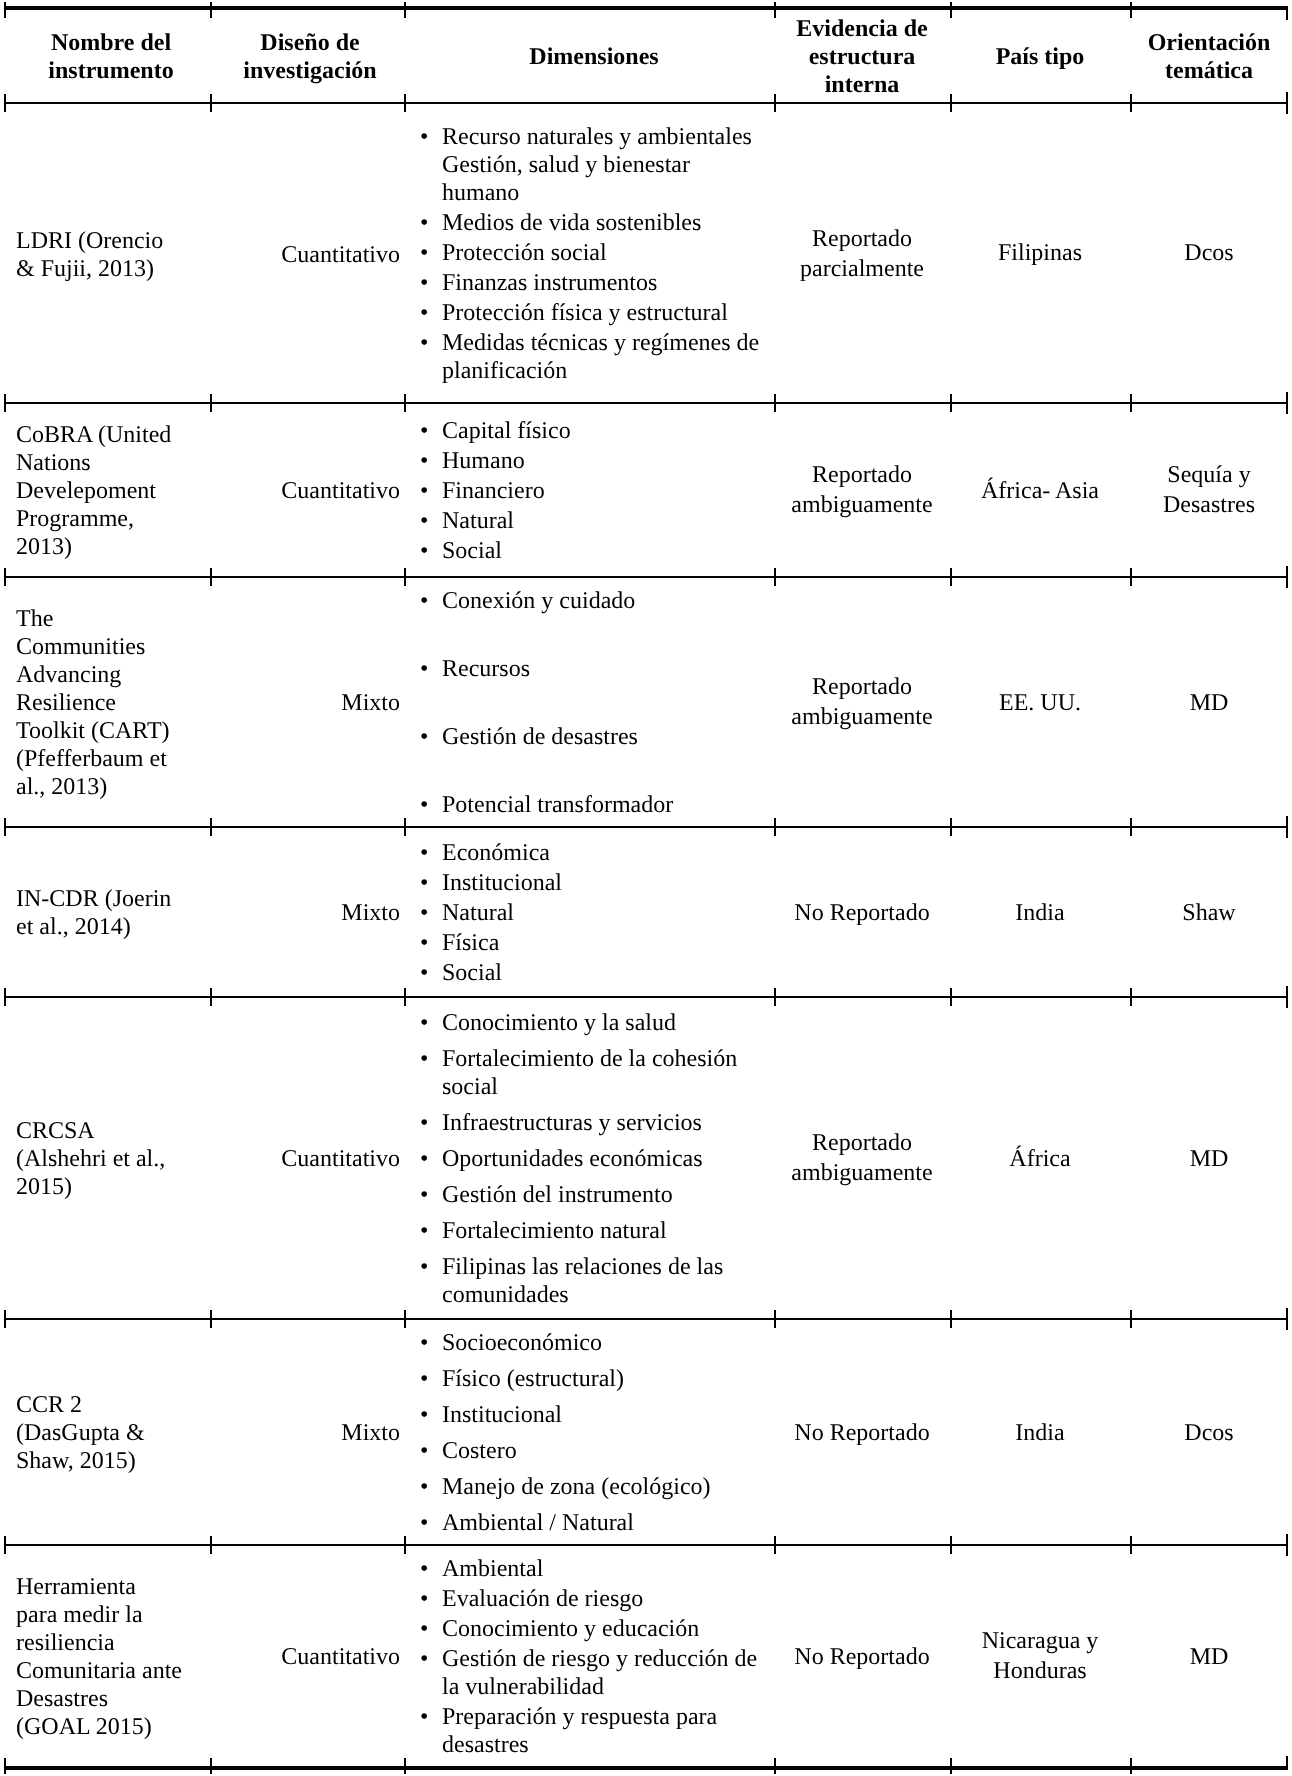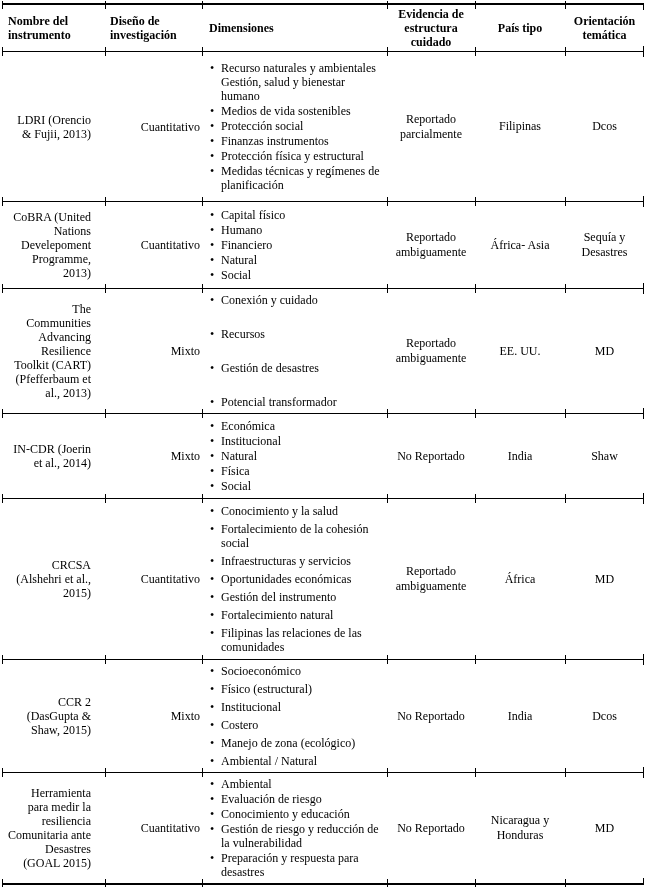--- a/index.html
+++ b/index.html
@@ -53,25 +53,25 @@
   th::after,  td::after  { bottom: -4px; }
   th:last-child, td:last-child {
     background:
       linear-gradient(#000,#000) right -4px top -4px / 1px 8px no-repeat,
       linear-gradient(#000,#000) right -4px bottom -4px / 1px 8px no-repeat;
     background-position: right top, right bottom;
     background-size: 1px 5px, 1px 5px;
     background-repeat: no-repeat;
   }
   th { font-weight: bold; text-align: center; }
-  th.h-left { text-align: left; }
+  th.h-left { text-align: center; }
   th.h-c1 { padding-left: 6px; }
   th.h-c2 { padding-left: 5px; }
   th.h-c3 { padding-left: 7px; }
-  td.c-instrument { text-align: right; padding: 2px 14px 2px 6px; }
+  td.c-instrument { text-align: left; padding: 2px 14px 2px 6px; }
   td.c-design     { text-align: right; padding: 2px 2px 2px 5px; }
   td.c-dims       { padding: 4px 2px 4px 7px; }
   td.c-evidence, td.c-country, td.c-orient { text-align: center; line-height: 15px; }
   ul.dims {
     list-style: none;
     margin: 0;
     padding: 0;
     display: flex;
     flex-direction: column;
     justify-content: center;
@@ -103,21 +103,21 @@
       <col style="width:185px">
       <col style="width:88px">
       <col style="width:90px">
       <col style="width:79px">
     </colgroup>
     <thead>
       <tr>
         <th class="h-left h-c1">Nombre del instrumento</th>
         <th class="h-left h-c2">Diseño de investigación</th>
         <th class="h-left h-c3">Dimensiones</th>
-        <th>Evidencia de estructura cuidado</th>
+        <th>Evidencia de estructura interna</th>
         <th>País tipo</th>
         <th>Orientación temática</th>
       </tr>
     </thead>
     <tbody>
       <tr class="r1">
         <td class="c-instrument">LDRI (Orencio &amp; Fujii, 2013)</td>
         <td class="c-design">Cuantitativo</td>
         <td class="c-dims">
           <ul class="dims g3">

